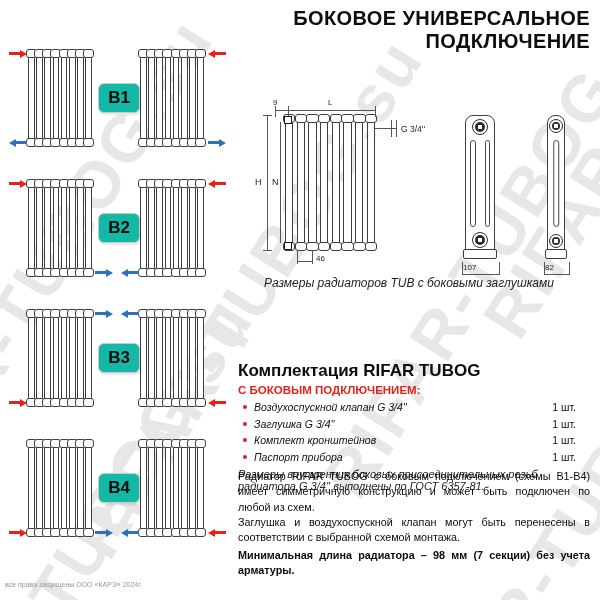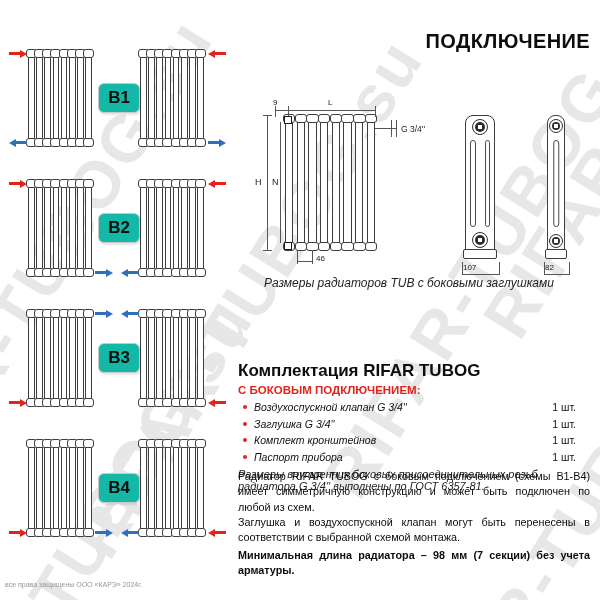--- a/index.html
+++ b/index.html
@@ -102,21 +102,21 @@
       <span class="wm" style="left: -50px; top: 260px;">RIFAR-TUBOG.su</span>
       <span class="wm" style="left: 200px; top: 200px;">RIFAR-TUBOG.su</span>
       <span class="wm" style="left: 280px; top: 480px;">RIFAR-TUBOG.su</span>
       <span class="wm" style="left: -220px; top: 520px;">RIFAR-TUBOG.su</span>
       <span class="wm" style="left: 360px; top: 40px;">RIFAR-TUBOG.su</span>
     </div>
 
   <div class="content">
 
     <h1 class="title">
-      <br>
+      <span>БОКОВОЕ УНИВЕРСАЛЬНОЕ</span><br>
       <span>ПОДКЛЮЧЕНИЕ</span>
     </h1>
 
     <div class="schemes-layer" id="schemes-layer">
         <div class="scheme-row" style="top: 50px;">
           <div class="radiator" style="left: 20px;">
             <div class="tube"></div>
             <div class="tube"></div>
             <div class="tube"></div>
             <div class="tube"></div>

